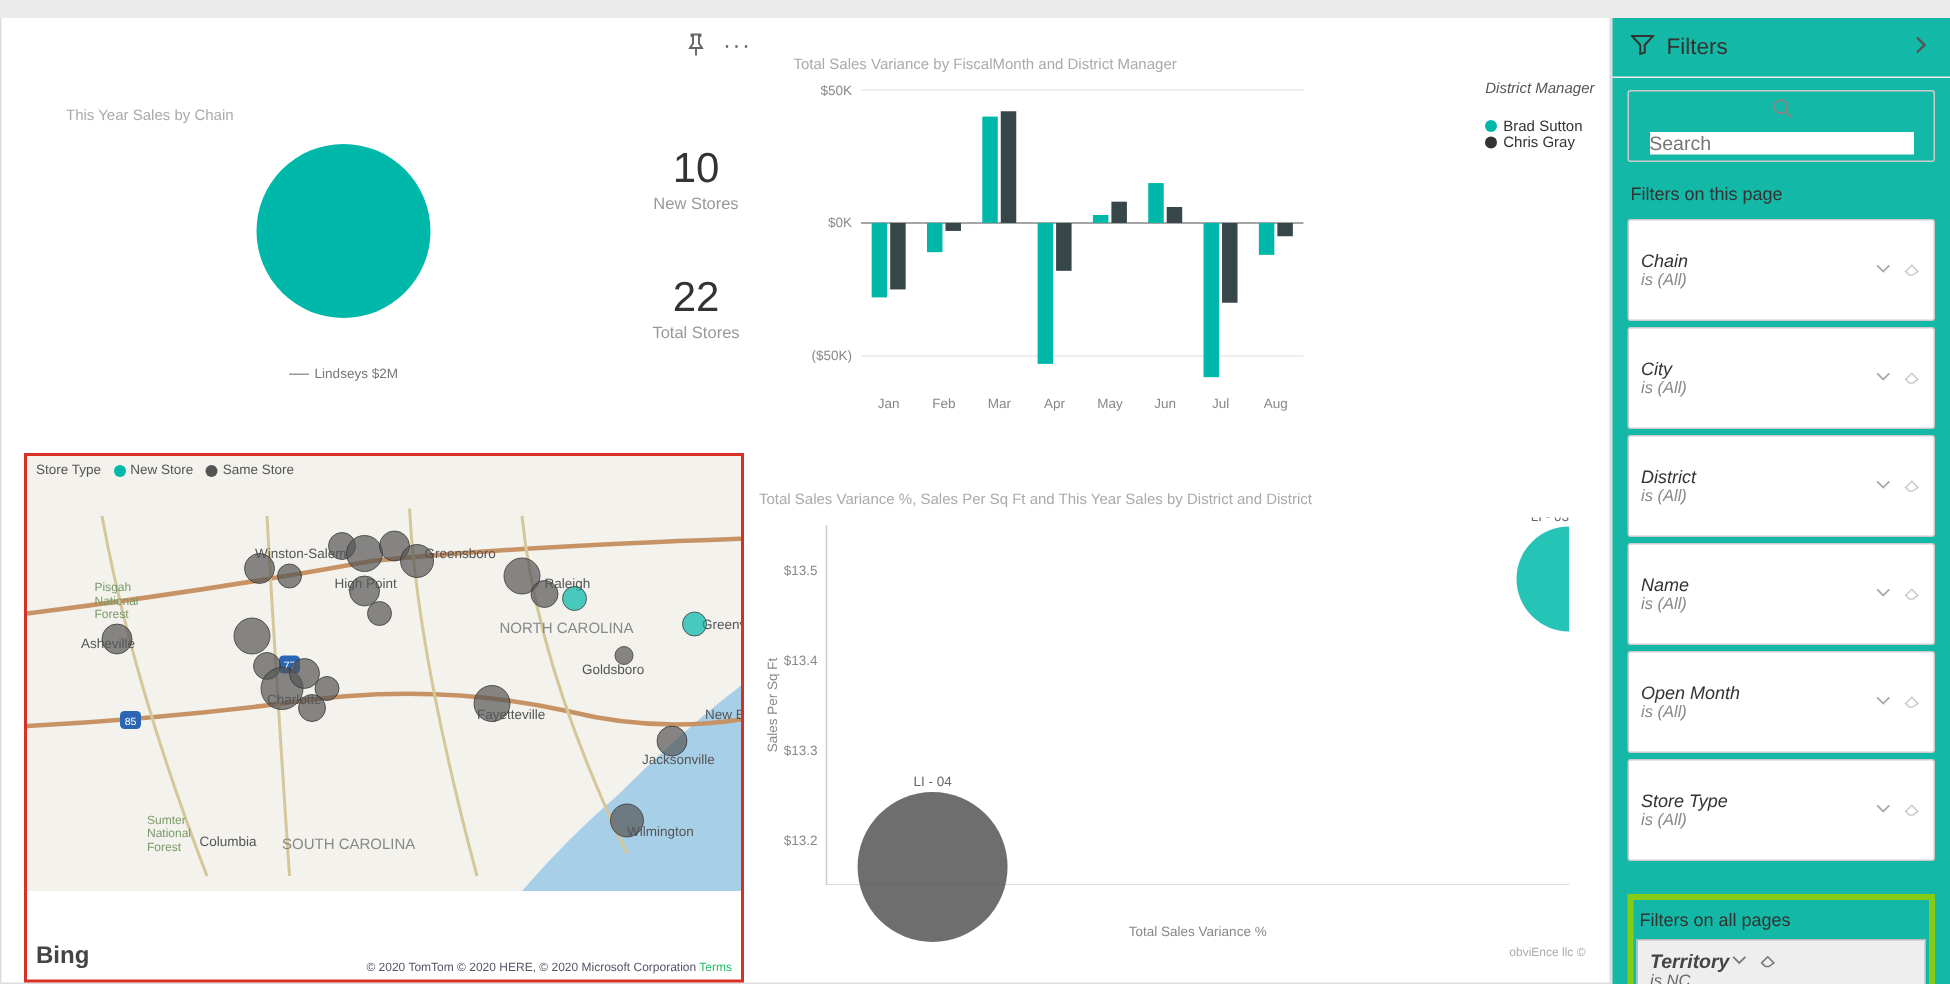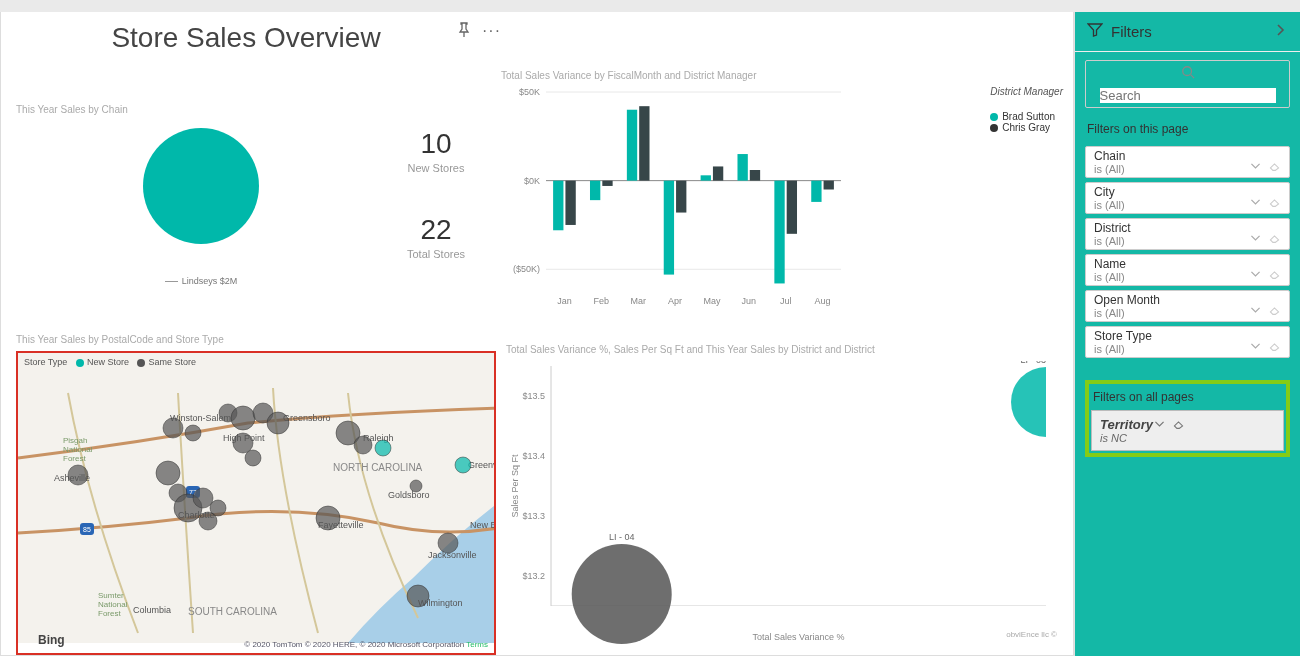--- a/index.html
+++ b/index.html
@@ -53,21 +53,21 @@
     left: 440px;
     top: 0;
     display: flex;
     gap: 10px;
     color: #666;
   }
   .pin-more svg { width: 16px; height: 16px; }
   .ellipsis { font-size: 16px; letter-spacing: 1px; cursor: pointer; }
 
   .row1 { display: flex; height: 280px; }
-  .pie-area { width: 370px; padding-top: 50px; }
+  .pie-area { width: 370px; padding-top: 50px; margin-left: 28px; }
   .subhdr { font-size: 10px; color: #aaa; margin-bottom: 6px; }
   .pie-svg { display: block; margin: 0 auto; }
   .pie-leg { font-size: 9px; color: #777; text-align: center; margin-top: 5px; }
   .pie-leg::before { content:""; display:inline-block; width:12px; height:1px; background:#999; margin-right:4px; vertical-align:middle; border-left:1px solid #999; }
 
   .kpi-col { width: 100px; text-align:center; display:flex; flex-direction:column; justify-content:center; gap:40px; }
   .kpi-num { font-size: 28px; font-weight:300; color:#333; }
   .kpi-lbl { font-size: 11px; color:#999; margin-top:2px; }
 
   .bar-area { flex:1; padding: 0 15px; position:relative; }
@@ -76,37 +76,37 @@
   .legend-dm .hdr { color:#555; margin-bottom:14px;font-style:italic; }
   .legend-dm .it::before { content:""; display:inline-block; width:8px; height:8px; border-radius:50%; margin-right:4px; vertical-align:middle; }
   .legend-dm .brad::before { background:#00b8aa; }
   .legend-dm .chris::before { background:#333; }
 
   .row2 { display:flex; flex:1; min-height:0; gap:10px; padding-right:10px; }
   .map-area { width: 480px; display:flex; flex-direction:column; }
   .map-box { flex:1; border:2px solid #d93025; position:relative; overflow:hidden; font-size:10px; }
   .map-legend { font-size:9px; color:#555; padding:4px 6px; position:relative; z-index:2; }
   .map-legend .chip { display:inline-block; width:8px; height:8px; border-radius:50%; margin:0 3px 0 6px; vertical-align:middle; }
-  .bing { position:absolute; left:20px; bottom:6px; z-index:2; font-size:12px; font-weight:600; color:#444; }
+  .bing { position:absolute; left:6px; bottom:6px; z-index:2; font-size:16px; font-weight:600; color:#444; }
   .map-copy { position:absolute; right:6px; bottom:4px; z-index:2; font-size:8px; color:#556; }
   .map-copy a { color:#2b6; text-decoration:none; }
 
   .scatter-area { flex:1; display:flex; flex-direction:column; position:relative;justify-content:center; }
   .obv { position:absolute; right:6px; bottom:16px; font-size:8px; color:#aaa; }
 
   
   .filters-pane { width: 226px; border-left:1px solid #e1e1e1; background:#14b8a6; display:flex; flex-direction:column; }
   .filters-header { display:flex; align-items:center; padding:10px 12px; gap:8px; border-bottom:1px solid #eee; }
   .filters-header .ttl { font-size:15px; font-weight:400; flex:1; }
   .filters-header svg { width:16px; height:16px; }
   .chev-right { color:#555; }
   .search-box { margin:8px 10px; border:1px solid #ccc; border-radius:2px; display:flex; align-items:center; padding:4px 6px; gap:6px;flex-direction:column; }
   .search-box input { border:none; outline:none; font-size:13px; flex:1; }
   .section-label { font-size:12px; color:#333; padding: 6px 12px; }
-  .filter-card { margin:4px 10px; border:1px solid #ccc; border-radius:2px; padding:2px 8px; display:flex; align-items:flex-end; background:#fff; }
+  .filter-card { margin:4px 10px; border:1px solid #ccc; border-radius:2px; padding:20px 8px; display:flex; align-items:center; background:#fff;font-style:italic; }
   .filter-card .txt { flex:1; font-size:12px; }
   .filter-card .nm { color:#333; }
   .filter-card .vl { color:#888; font-size:11px; }
   .card-ctrls { display:flex; gap:6px; color:#888; }
   .card-ctrls svg { width:13px; height:13px; }
 
   .global-box { margin:18px 10px 10px 10px; border:4px solid #84cc16; padding:2px; }
   .global-box .section-label { padding:4px 2px 6px 2px; }
   .territory-card { border:1px solid #bbb; background:#eee; padding:6px 8px; display:flex; align-items:flex-start; }
   .territory-card .nm { font-weight:700; font-style:italic; color:#444; }
@@ -122,23 +122,20 @@
   .bubble.new { fill:#00b8aa; }
   .park-lbl { font-size:8px; fill:#7a9a6a; }
 </style>
 </head>
 <body>
 
 <div class="top-bar"></div>
 <div class="main-and-filters">
   <div class="report-canvas">
     <div class="canvas-header">
-      <div class="title-group">
-        <div class="report-title">Store Sales Overview</div>
-      </div>
       <div class="pin-more">
         <span>
           <svg viewBox="0 0 16 16" fill="none" stroke="#666" stroke-width="1.3">
             <path d="M5 1l6 0 0 1-1 0 0 5 2 3-8 0 2-3 0-5-1 0 0-1z"></path>
               <line x1="8" y1="10" x2="8" y2="15"></line>
           </svg>
         </span>
         <span class="ellipsis">···</span>
       </div>
     </div>
@@ -202,21 +199,20 @@
             <rect x="310.2375" width="10.325000000000001" y="93.63636363636364" height="21.272727272727266" fill="#00b8aa"></rect>
             <rect x="322.5625" width="10.325000000000001" y="93.63636363636364" height="8.86363636363636" fill="#374649"></rect>
             <text x="321.5625" y="217" text-anchor="middle" font-size="9" fill="#888">Aug</text>
           </svg>
       </div>
     </div>
 
     <div class="row2">
 
       <div class="map-area">
-        <div class="subhdr">This Year Sales by PostalCode and Store Type</div>
         <div class="map-box">
           <div class="map-legend">
             <span>Store Type</span>
             <span class="chip" style="background:#00b8aa"></span><span>New Store</span>
             <span class="chip" style="background:#555"></span><span>Same Store</span>
           </div>
           <svg width="480" height="290" style="position:absolute;inset:0">
             <rect class="land" x="0" y="0" width="480" height="290"></rect>
             <path class="water" d="M480 150 Q440 180 395 225 Q360 255 330 290 L480 290 Z"></path>
 

